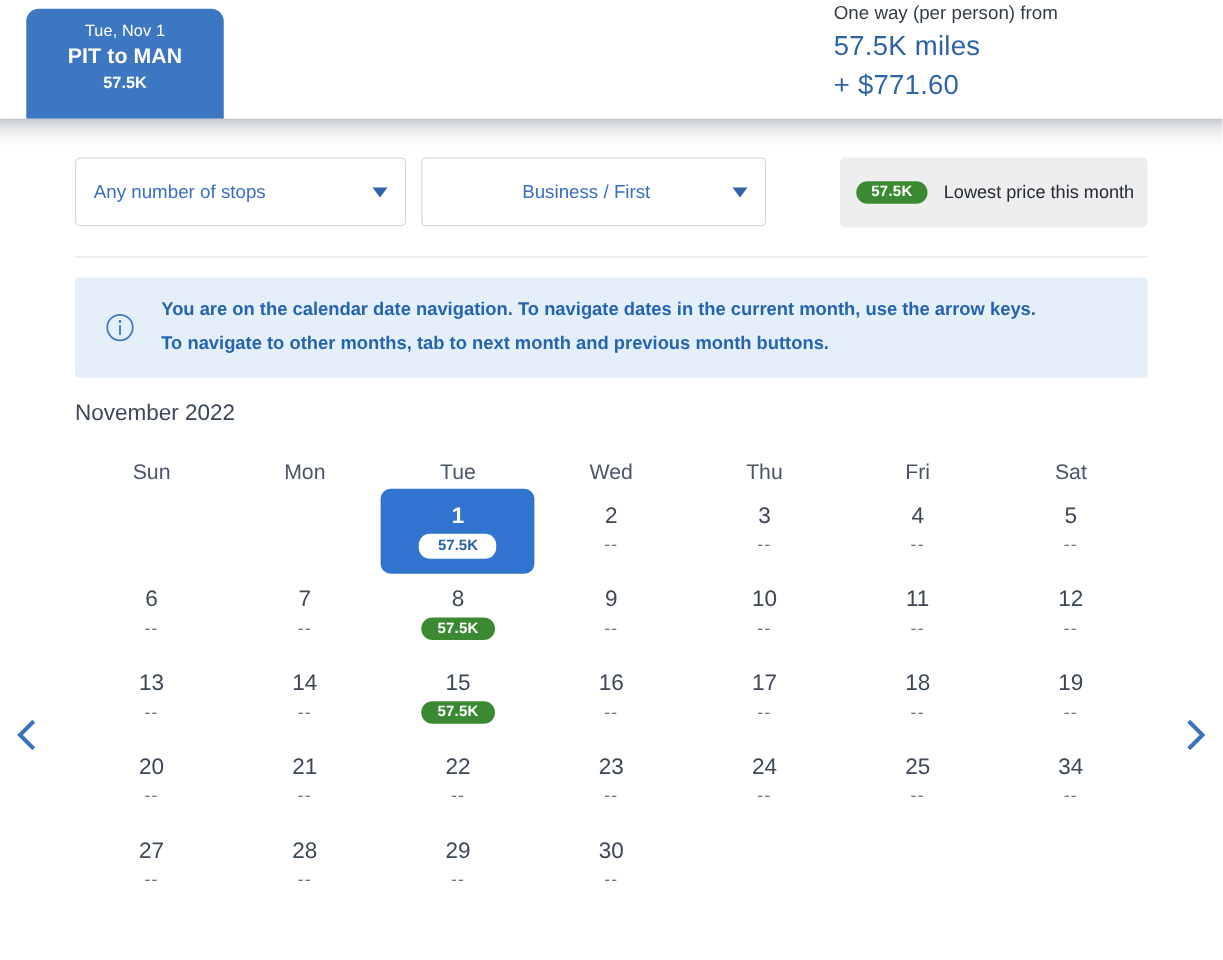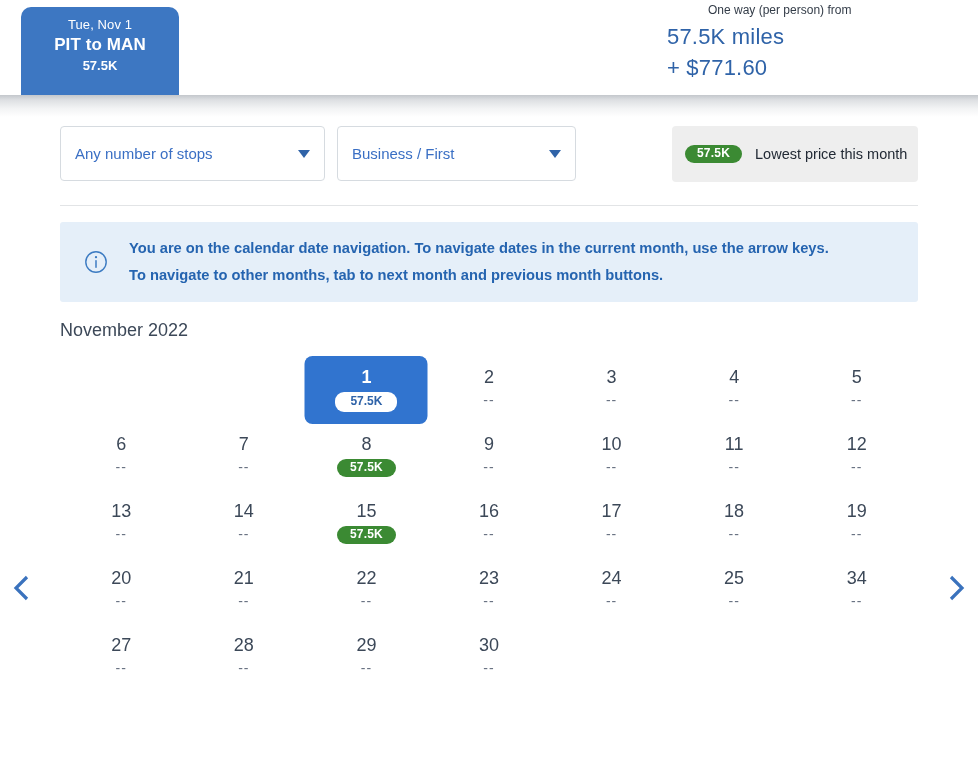--- a/index.html
+++ b/index.html
@@ -53,25 +53,24 @@
     font-weight: 700;
   }
 
   .price-block {
     position: absolute;
     left: 667px;
     top: 0px;
     text-align: left;
   }
   .price-block .pb-label {
-    font-size: 12px;
+    font-size: 15px;
     line-height: 21px;
     color: #333c48;
     font-weight: 400;
-    margin-left: 41px;
   }
   .price-block .pb-miles,
   .price-block .pb-cash {
     font-size: 22px;
     line-height: 31px;
     color: #2f63a8;
     font-weight: 400;
     letter-spacing: .2px;
   }
 
@@ -108,21 +107,21 @@
     flex: 1;
   }
   .caret {
     width: 0;
     height: 0;
     border-left: 6px solid transparent;
     border-right: 6px solid transparent;
     border-top: 8px solid #2f63a8;
   }
   #stops-select { left: 60px; top: 9px; width: 265px; }
-  #cabin-select { left: 337px; top: 9px; width: 239px; }
+  #cabin-select { left: 337px; top: 9px; width: 276px; text-align: center; }
 
   .legend-box {
     position: absolute;
     left: 672px;
     top: 9px;
     width: 246px;
     height: 56px;
     box-sizing: border-box;
     background: #eeeeee;
     border-radius: 4px;
@@ -339,20 +338,29 @@
       <circle cx="12" cy="7.2" r="1.15" fill="#3c7bc2"></circle>
       <rect x="11.25" y="10" width="1.5" height="8" rx=".7" fill="#3c7bc2"></rect>
     </svg>
   </span>
   <span class="info-text">You are on the calendar date navigation. To navigate dates in the current month, use the arrow keys. To navigate to other months, tab to next month and previous month buttons.</span>
 </div>
 
 <div class="month-title">November 2022</div>
 
 <div class="cal">
+  <div class="cal-row">
+    <div class="dow">Sun</div>
+    <div class="dow">Mon</div>
+    <div class="dow">Tue</div>
+    <div class="dow">Wed</div>
+    <div class="dow">Thu</div>
+    <div class="dow">Fri</div>
+    <div class="dow">Sat</div>
+  </div>
   <div id="weeks-container">
       <div class="week">
         <div class="day empty">
           <div class="dnum"></div>
           <div class="dprice"></div>
         </div>
         <div class="day empty">
           <div class="dnum"></div>
           <div class="dprice"></div>
         </div>

